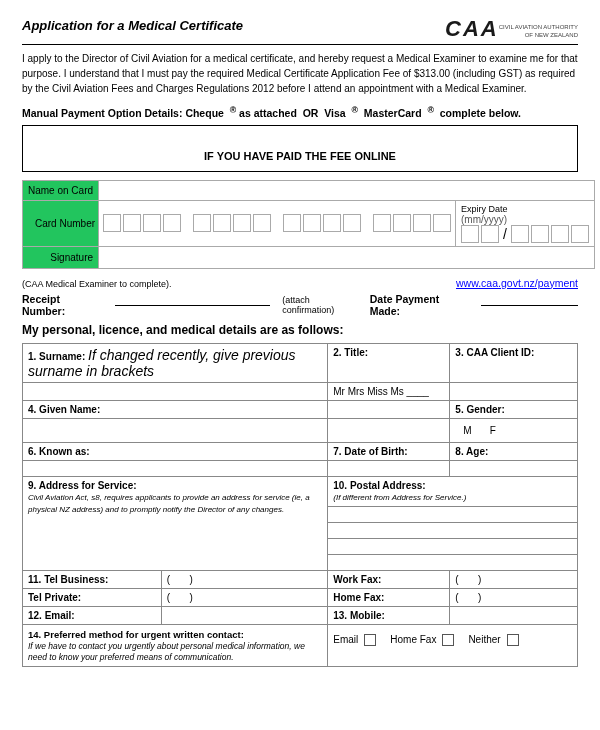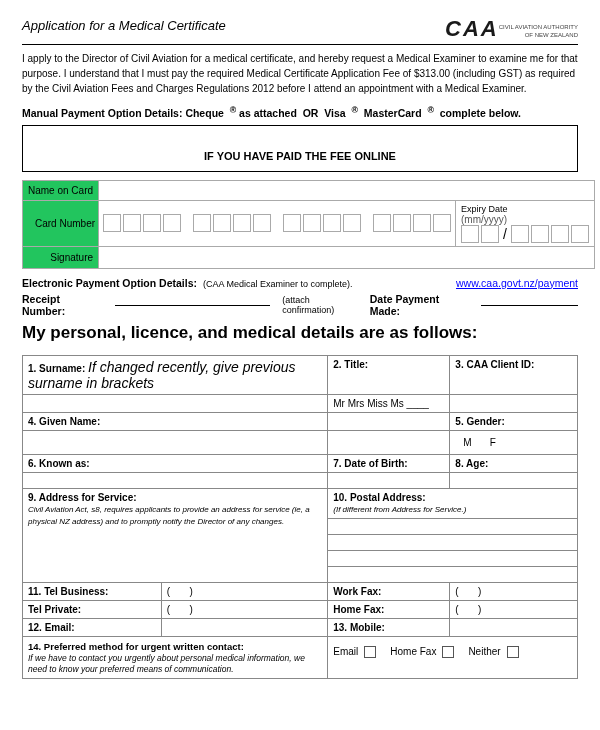--- a/index.html
+++ b/index.html
@@ -15,21 +15,21 @@
     .header {
       display: flex;
       justify-content: space-between;
       align-items: flex-start;
       border-bottom: 1px solid #000;
       padding-bottom: 4px;
       margin-bottom: 6px;
     }
     .header-title {
       font-style: italic;
-      font-weight: normal;
+      font-weight: bold;
       font-size: 13px;
     }
     .logo-box {
       display: flex;
       align-items: flex-end;
     }
     .logo-caa {
       font-size: 22px;
       font-weight: bold;
       font-style: italic;
@@ -173,23 +173,23 @@
     .date-label {
       font-weight: bold;
     }
     .date-line {
       border-bottom: 1px solid #000;
       width: 100px;
       display: inline-block;
       margin-left: 4px;
     }
     .personal-heading {
-      font-size: 17px;
-      font-weight: bold;
-      margin-bottom: 12px;
+      font-size: 12px;
+      font-weight: bold;
+      margin-bottom: 6px;
     }
     .main-table {
       width: 100%;
       border-collapse: collapse;
       font-size: 10px;
     }
     .main-table td, .main-table th {
       border: 1px solid #888;
       padding: 3px 5px;
       vertical-align: top;
@@ -324,21 +324,20 @@
     </td>
   </tr>
   <tr>
     <td class="label-cell">Signature</td>
     <td colspan="2" style="height:22px;"></td>
   </tr>
 </tbody>
   </table>
 
 <div class="electronic-section">
-  <span class="electronic-label">Electronic Payment Option Details:</span>
   <span class="electronic-sub">(CAA Medical Examiner to complete).</span>
   <span class="electronic-link">www.caa.govt.nz/payment</span>
 </div>
 
 <div class="receipt-row">
   <span><strong>Receipt Number:</strong></span>
   <span class="receipt-line">&nbsp;</span>
   <span class="attach-text">(attach confirmation)</span>
   <span class="date-label">Date Payment Made:</span>
   <span class="date-line">&nbsp;</span>

